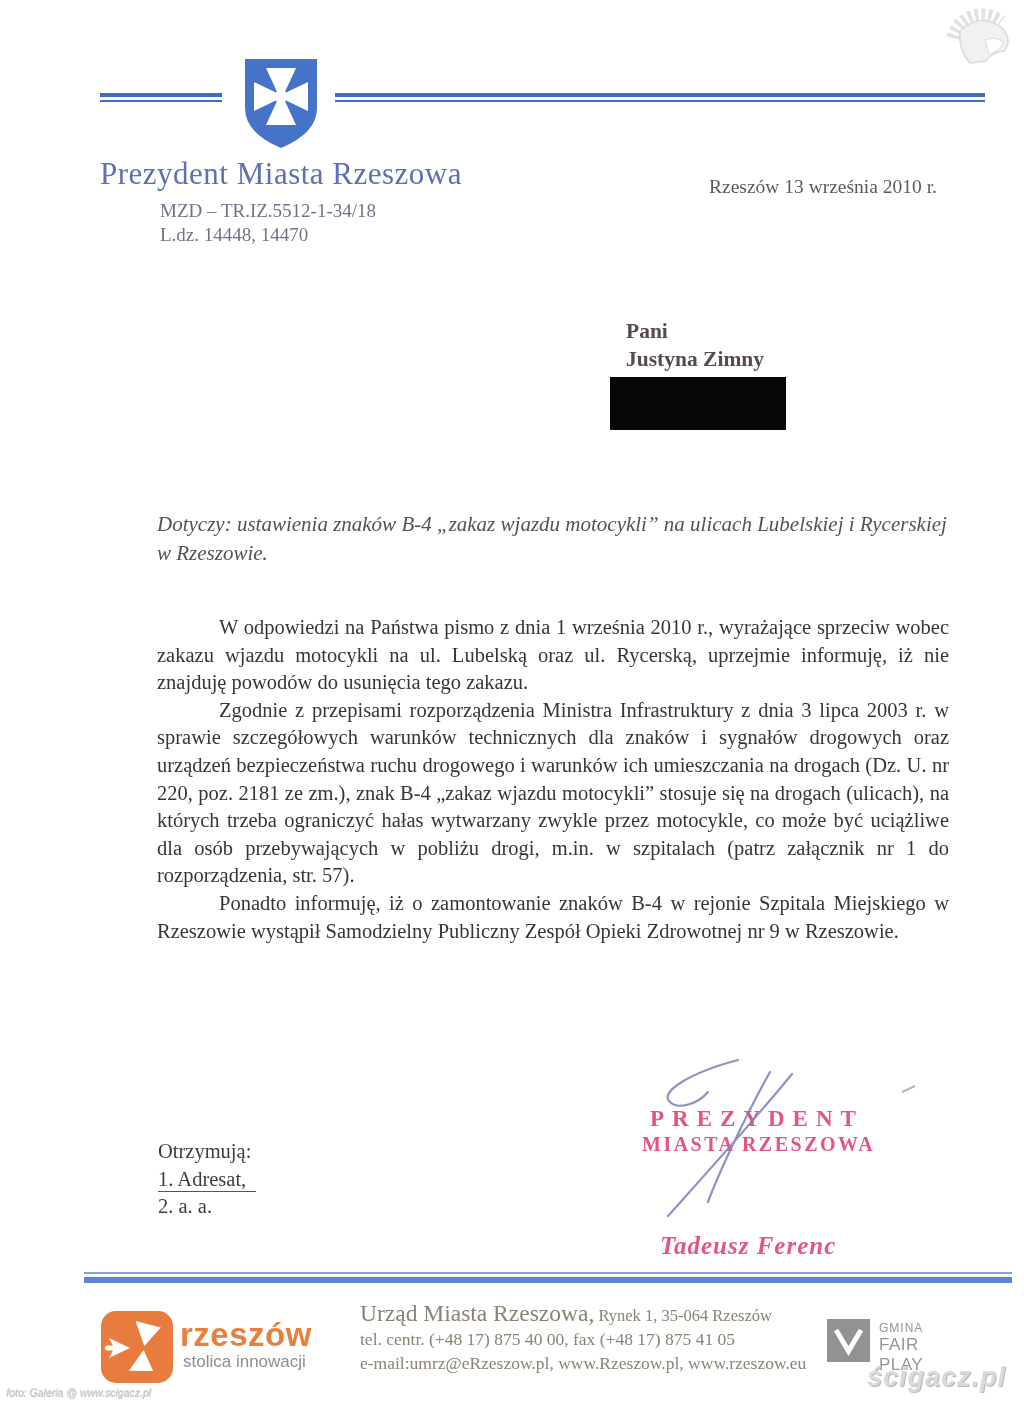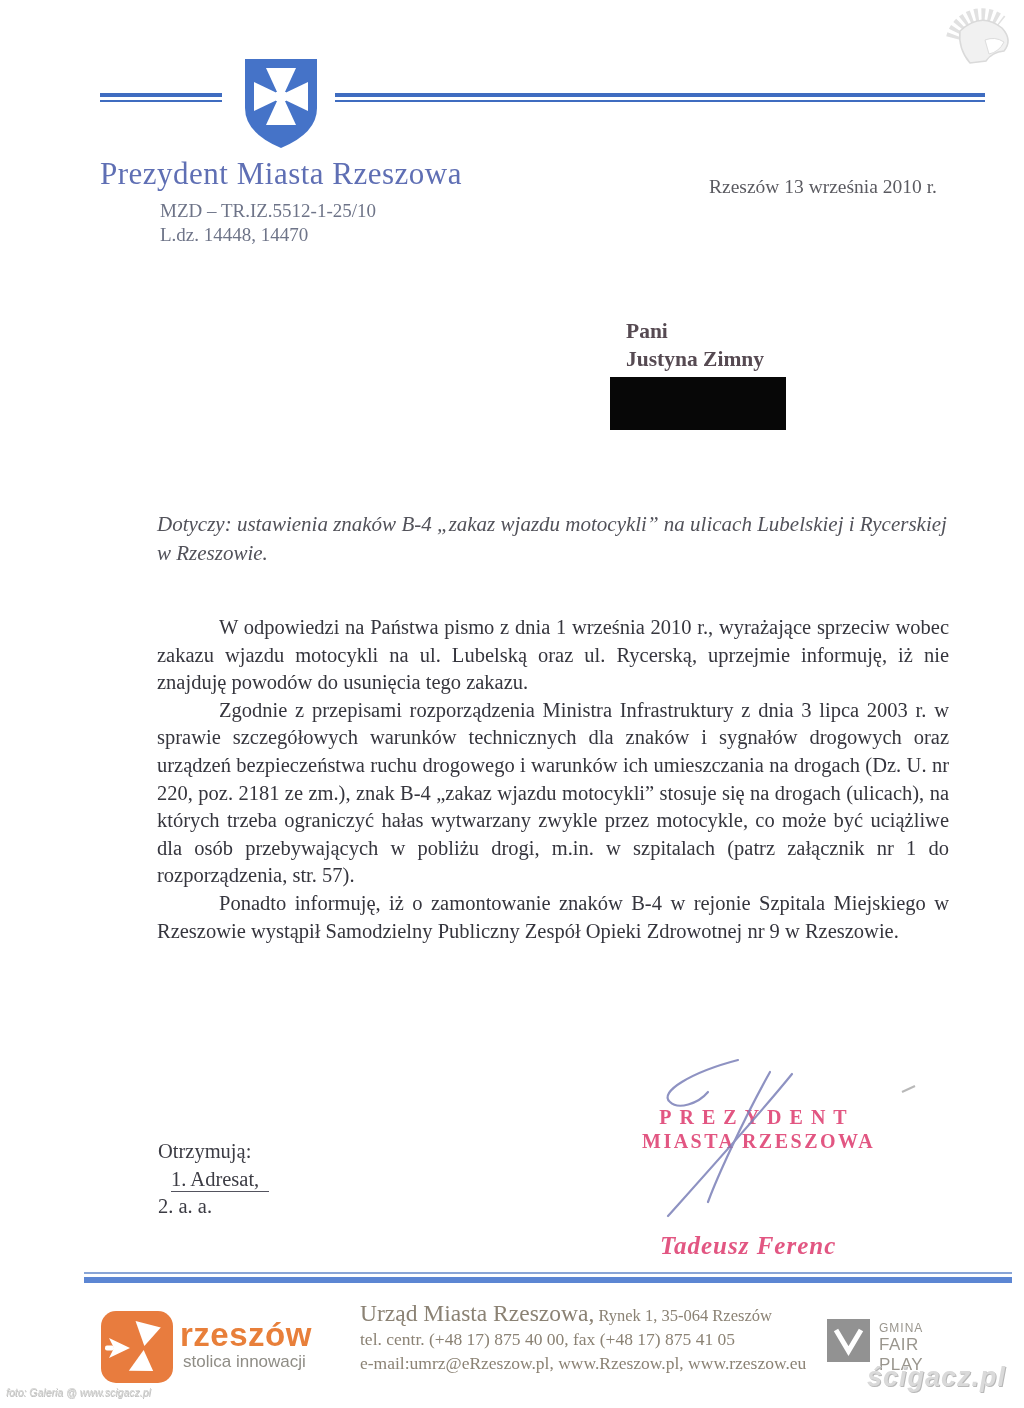--- a/index.html
+++ b/index.html
@@ -28,28 +28,28 @@
   .redaction-box{position:absolute;left:610px;top:377px;width:176px;height:53px;background:#070707;}
   
   .subject{position:absolute;left:157px;top:510px;width:800px;
            font-style:italic;font-size:21px;line-height:29px;color:#52525a;}
   
   .body-text{position:absolute;left:157px;top:614px;width:792px;
              font-size:20.5px;line-height:27.6px;text-align:justify;color:#35353d;}
   .body-text p{margin:0;text-indent:62px;}
   
   .stamp{position:absolute;left:642px;top:1106px;width:230px;text-align:center;color:#e25682;}
-  .stamp-line1{font-size:20px;font-weight:bold;letter-spacing:8px;white-space:nowrap;}
+  .stamp-line1{font-size:23px;font-weight:bold;letter-spacing:8px;white-space:nowrap;}
   .stamp-line2{font-size:20px;font-weight:bold;letter-spacing:2.5px;margin-top:1px;white-space:nowrap;}
   .stamp-name{position:absolute;left:660px;top:1232px;font-size:25px;font-weight:bold;
               font-style:italic;color:#e25682;letter-spacing:1px;white-space:nowrap;}
   .pen-signature{position:absolute;left:620px;top:1030px;width:340px;height:200px;pointer-events:none;}
   
   .distribution{position:absolute;left:158px;top:1138px;font-size:20.5px;line-height:27.5px;color:#3c3c44;}
-  .dist-underline{border-bottom:1.6px solid #53535e;padding-right:10px;display:inline-block;line-height:24px;margin-left:13px;}
+  .dist-underline{border-bottom:1.6px solid #53535e;padding-right:10px;display:inline-block;line-height:24px;}
   
   .rule-bot-thin{position:absolute;left:84px;top:1272px;width:928px;height:1.6px;background:#89a5d6;}
   .rule-bot-thick{position:absolute;left:84px;top:1277px;width:928px;height:6px;background:#5c86d3;}
   .city-logo{position:absolute;left:100px;top:1310px;width:74px;height:74px;}
   .city-logo-text{position:absolute;left:180px;top:1316px;
                   font-family:Liberation Sans, sans-serif;
                   font-size:33px;font-weight:bold;color:#e87f3a;letter-spacing:.5px;}
   .city-logo-sub{position:absolute;left:183px;top:1352px;
                  font-family:"Liberation Sans","DejaVu Sans",sans-serif;
                  font-size:17px;color:#8f8d86;}
@@ -92,21 +92,21 @@
       <polygon points="29,12 59,12 47.5,37 40.5,37"></polygon>
       <polygon points="40.5,44 47.5,44 59,69 29,69"></polygon>
       <polygon points="17,26 40,37 40,44 17,55"></polygon>
       <polygon points="71,26 71,55 48,44 48,37"></polygon>
       <rect x="39" y="36" width="10" height="9"></rect>
     </g>
   </svg>
 
   <h1 class="org-title">Prezydent Miasta Rzeszowa</h1>
   <div class="ref-block">
-    <div>MZD – TR.IZ.5512-1-25/10</div>
+    <div>MZD – TR.IZ.5512-1-34/18</div>
     <div>L.dz. 14448, 14470</div>
   </div>
   <div class="date-line">Rzeszów 13 września 2010 r.</div>
 
   <div class="recipient">
     <div>Pani</div>
     <div>Justyna Zimny</div>
   </div>
   <div class="redaction-box"></div>
 

